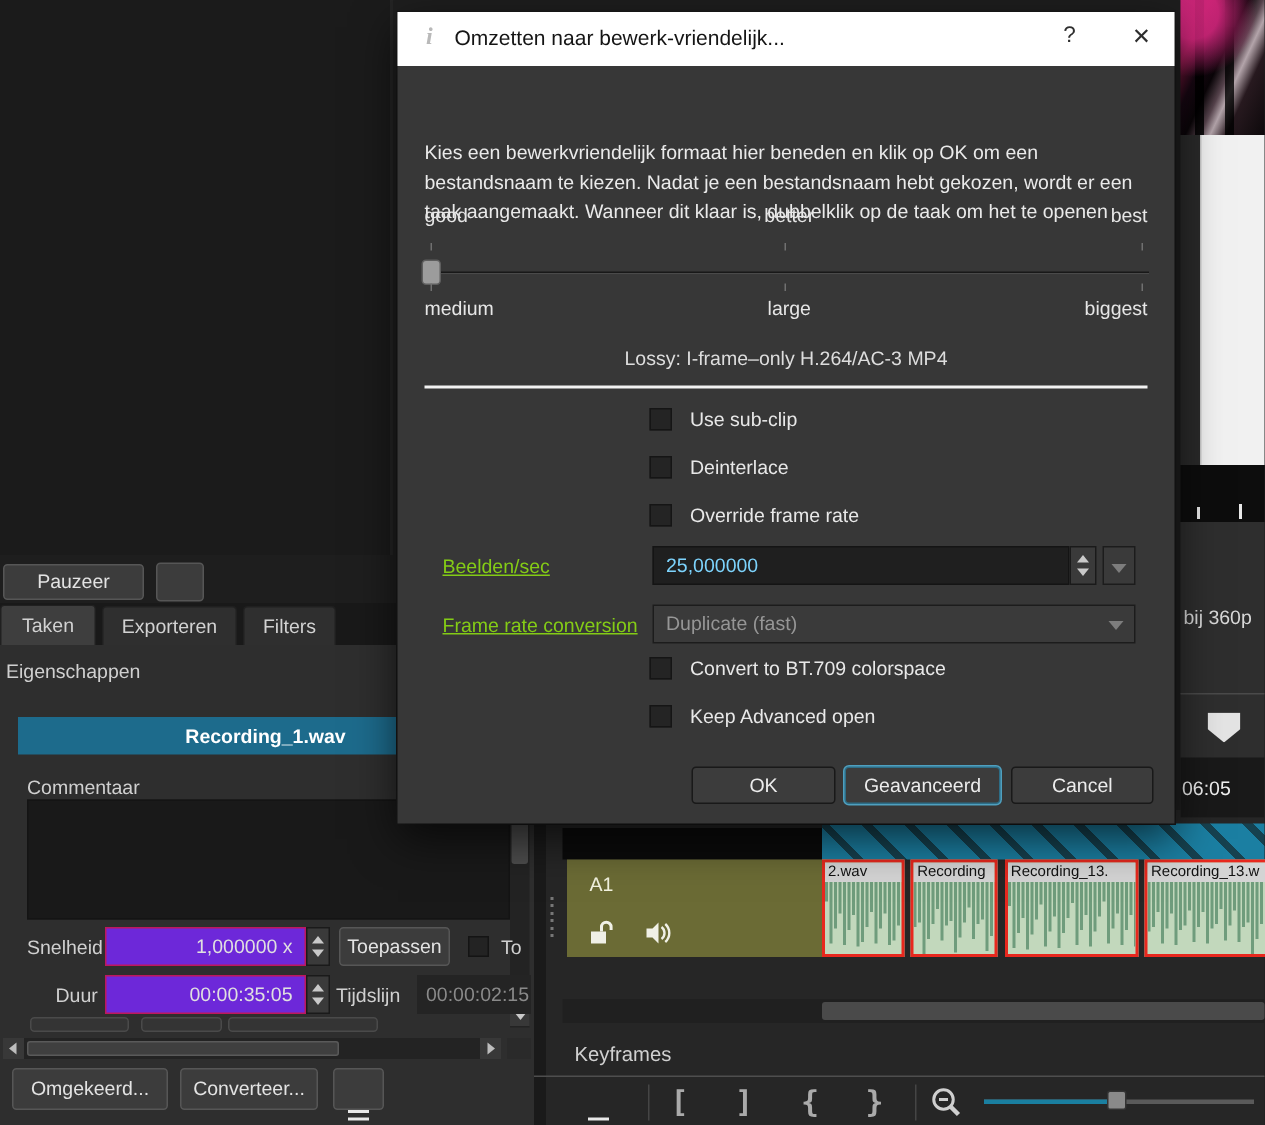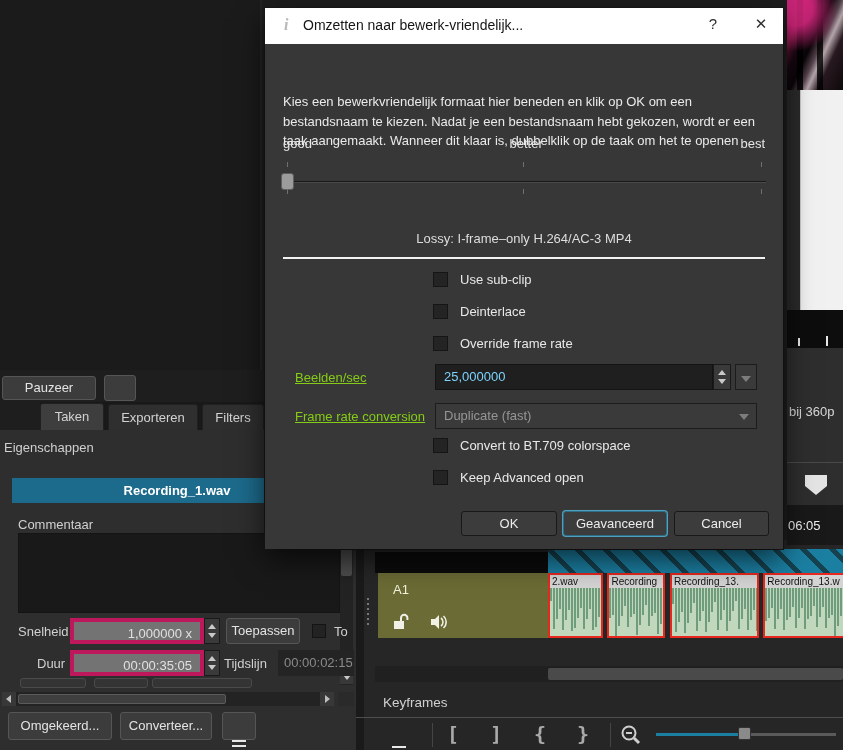--- a/index.html
+++ b/index.html
@@ -12,25 +12,25 @@
     color:#e3e3e3; font-size:13px; text-align:center; cursor:default; }
   .burger { display:inline-block; width:14px; height:2px; background:#e8e8e8;
     box-shadow:0 5px 0 #e8e8e8, 0 10px 0 #e8e8e8; margin-top:-10px; }
   .cb { width:14px; height:14px; background:#232323; border:1px solid #141414; }
   .tri-up { width:0;height:0;border-left:4px solid transparent;border-right:4px solid transparent;border-bottom:5px solid #c9c9c9; }
   .tri-dn { width:0;height:0;border-left:4px solid transparent;border-right:4px solid transparent;border-top:5px solid #c9c9c9; }
   .tri-l { width:0;height:0;border-top:4px solid transparent;border-bottom:4px solid transparent;border-right:5px solid #bdbdbd; }
   .tri-r { width:0;height:0;border-top:4px solid transparent;border-bottom:4px solid transparent;border-left:5px solid #bdbdbd; }
   .spin { background:#3a3a3a; border:1px solid #1a1a1a; display:flex; flex-direction:column;
     align-items:center; justify-content:space-evenly; }
-  .field { background:#737373; border:4px solid #be185d; color:#e0e0e0; font-size:13px; }
+  .field { background:#6d28d9; border:1px solid #be185d; color:#e0e0e0; font-size:13px; }
 
   
   .video-area { left:0; top:0; width:262px; height:370px; background:#1b1b1b; border-right:2px solid #242424; }
-  .tabs-strip { left:0; top:402px; width:356px; height:28px; background:#191919;margin-left:40px; }
+  .tabs-strip { left:0; top:402px; width:356px; height:28px; background:#191919; }
   .tab { position:absolute; top:2px; height:26px; line-height:25px; text-align:center;
     color:#d2d2d2; font-size:13px; background:#2f2f2f; border:1px solid #202020; border-bottom:none; border-radius:3px 3px 0 0; }
   .tab.active { background:#3e3e3e; top:1px; height:27px; }
   .props-panel { left:0; top:430px; width:356px; height:320px; background:#2e2e2e; }
   .label { color:#d0d0d0; font-size:13px; }
 
   
   .dlg { left:265px; top:8px; width:518px; height:541px; background:#373737;
     box-shadow:0 10px 28px rgba(0,0,0,.65), 0 0 0 1px #1a1a1a; z-index:50; }
   .dlg-title { left:0; top:0; width:100%; height:36px; background:#ffffff; }
@@ -233,20 +233,25 @@
 
   <span class="tick" style="left:22px;top:154px;"></span>
   <span class="tick" style="left:258px;top:154px;"></span>
   <span class="tick" style="left:496px;top:154px;"></span>
   <div class="groove"></div>
   <div class="handle"></div>
   <span class="tick" style="left:22px;top:181px;"></span>
   <span class="tick" style="left:258px;top:181px;"></span>
   <span class="tick" style="left:496px;top:181px;"></span>
 
+  <div class="row3" style="top:190px;">
+    <span>medium</span>
+    <span>large</span>
+    <span>biggest</span>
+  </div>
 
   <div class="lossy">Lossy: I-frame–only H.264/AC-3 MP4</div>
   <div class="sep"></div>
 
   <div class="dcb" style="top:264px;"></div>
   <div class="dcb-lab" style="top:264px;">Use sub-clip</div>
   <div class="dcb" style="top:296px;"></div>
   <div class="dcb-lab" style="top:296px;">Deinterlace</div>
   <div class="dcb" style="top:328px;"></div>
   <div class="dcb-lab" style="top:328px;">Override frame rate</div>

